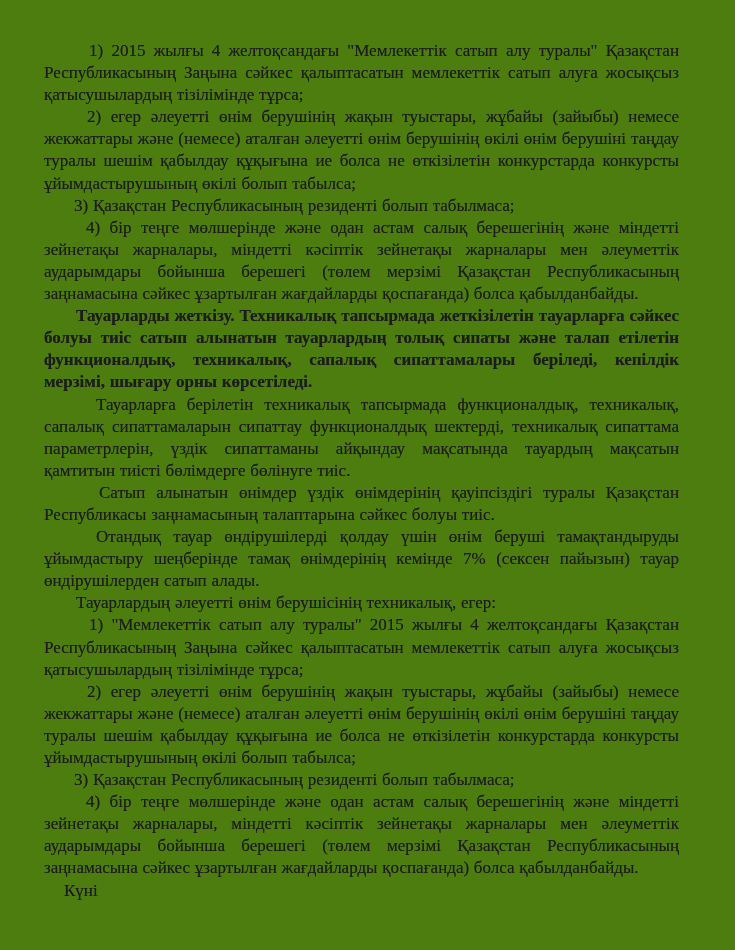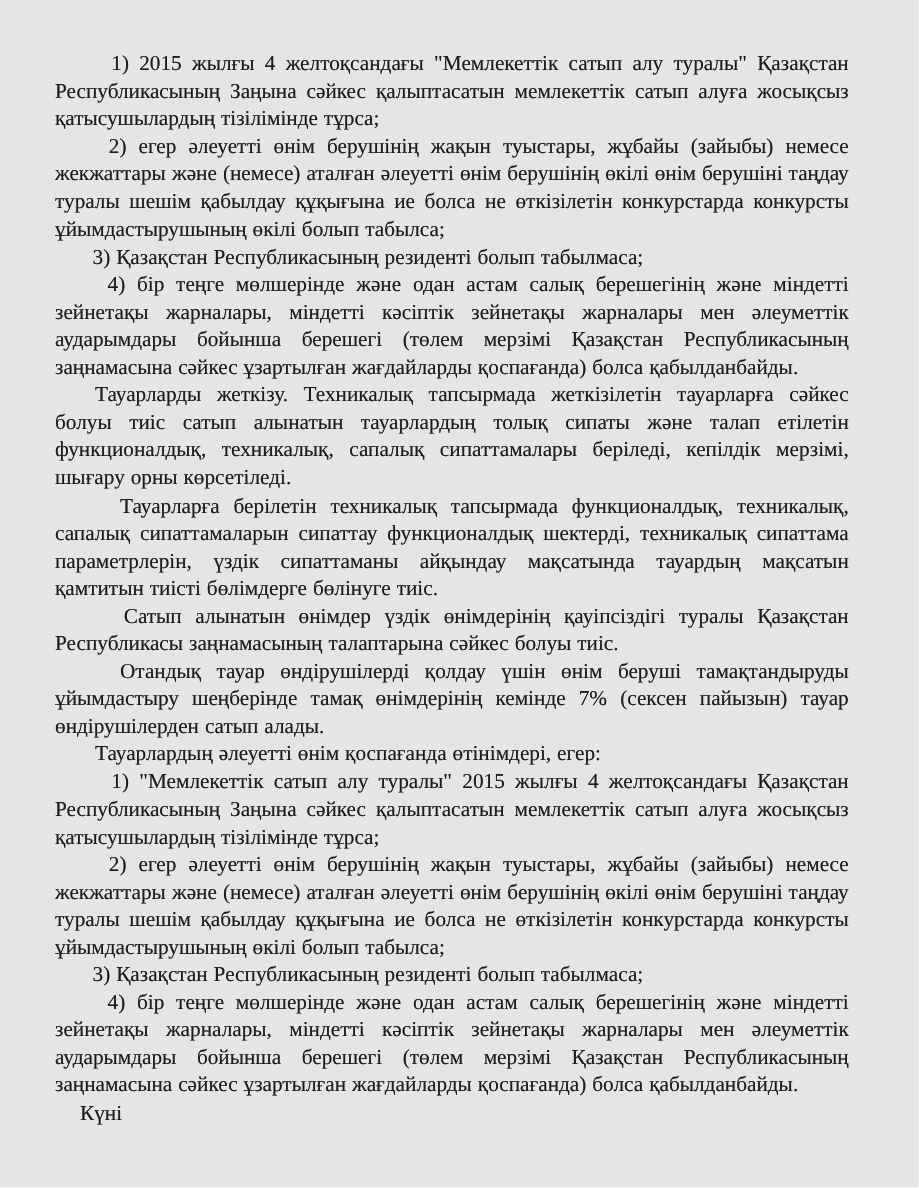--- a/index.html
+++ b/index.html
@@ -4,21 +4,21 @@
 <style>
   html, body {
     margin: 0;
     padding: 0;
     background: #ffffff;
   }
   .page {
     position: relative;
     width: 735px;
     height: 950px;
-    background: #e5e5e5;
+    background: #4d7c0f;
     box-sizing: border-box;
     padding: 40px 56px 0 44px;
     overflow: hidden;
   }
   .doc {
     width: 100%;
   }
   .para {
     margin: 0;
     font-family: "Liberation Serif", "DejaVu Serif", serif;
@@ -32,24 +32,24 @@
 </style>
 </head>
 <body>
 
 <div class="page">
   <div class="doc" id="doc">
       <p class="para" style="text-indent: 45px;">1) 2015 жылғы 4 желтоқсандағы "Мемлекеттік сатып алу туралы" Қазақстан Республикасының Заңына сәйкес қалыптасатын мемлекеттік сатып алуға жосықсыз қатысушылардың тізілімінде тұрса;</p>
       <p class="para" style="text-indent: 43px;">2) егер әлеуетті өнім берушінің жақын туыстары, жұбайы (зайыбы) немесе жекжаттары және (немесе) аталған әлеуетті өнім берушінің өкілі өнім берушіні таңдау туралы шешім қабылдау құқығына ие болса не өткізілетін конкурстарда конкурсты ұйымдастырушының өкілі болып табылса;</p>
       <p class="para" style="text-indent: 30px;">3) Қазақстан Республикасының резиденті болып табылмаса;</p>
       <p class="para" style="text-indent: 42px;">4) бір теңге мөлшерінде және одан астам салық берешегінің және міндетті зейнетақы жарналары, міндетті кәсіптік зейнетақы жарналары мен әлеуметтік аударымдары бойынша берешегі (төлем мерзімі Қазақстан Республикасының заңнамасына сәйкес ұзартылған жағдайларды қоспағанда) болса қабылданбайды.</p>
-      <p class="para" style="text-indent: 32px;">Тауарларды жеткізу. Техникалық тапсырмада жеткізілетін тауарларға сәйкес болуы тиіс сатып алынатын тауарлардың толық сипаты және талап етілетін функционалдық, техникалық, сапалық сипаттамалары беріледі, кепілдік мерзімі, шығару орны көрсетіледі.</p>
+      <p class="para" style="text-indent: 32px; font-weight: bold;">Тауарларды жеткізу. Техникалық тапсырмада жеткізілетін тауарларға сәйкес болуы тиіс сатып алынатын тауарлардың толық сипаты және талап етілетін функционалдық, техникалық, сапалық сипаттамалары беріледі, кепілдік мерзімі, шығару орны көрсетіледі.</p>
       <p class="para" style="text-indent: 52px;">Тауарларға берілетін техникалық тапсырмада функционалдық, техникалық, сапалық сипаттамаларын сипаттау функционалдық шектерді, техникалық сипаттама параметрлерін, үздік сипаттаманы айқындау мақсатында тауардың мақсатын қамтитын тиісті бөлімдерге бөлінуге тиіс.</p>
       <p class="para" style="text-indent: 55px;">Сатып алынатын өнімдер үздік өнімдерінің қауіпсіздігі туралы Қазақстан Республикасы заңнамасының талаптарына сәйкес болуы тиіс.</p>
       <p class="para" style="text-indent: 52px;">Отандық тауар өндірушілерді қолдау үшін өнім беруші тамақтандыруды ұйымдастыру шеңберінде тамақ өнімдерінің кемінде 7% (сексен пайызын) тауар өндірушілерден сатып алады.</p>
-      <p class="para" style="text-indent: 32px;">Тауарлардың әлеуетті өнім қоспағанда өтінімдері, егер:</p>
+      <p class="para" style="text-indent: 32px;">Тауарлардың әлеуетті өнім берушісінің техникалық, егер:</p>
       <p class="para" style="text-indent: 45px;">1) "Мемлекеттік сатып алу туралы" 2015 жылғы 4 желтоқсандағы Қазақстан Республикасының Заңына сәйкес қалыптасатын мемлекеттік сатып алуға жосықсыз қатысушылардың тізілімінде тұрса;</p>
       <p class="para" style="text-indent: 43px;">2) егер әлеуетті өнім берушінің жақын туыстары, жұбайы (зайыбы) немесе жекжаттары және (немесе) аталған әлеуетті өнім берушінің өкілі өнім берушіні таңдау туралы шешім қабылдау құқығына ие болса не өткізілетін конкурстарда конкурсты ұйымдастырушының өкілі болып табылса;</p>
       <p class="para" style="text-indent: 30px;">3) Қазақстан Республикасының резиденті болып табылмаса;</p>
       <p class="para" style="text-indent: 42px;">4) бір теңге мөлшерінде және одан астам салық берешегінің және міндетті зейнетақы жарналары, міндетті кәсіптік зейнетақы жарналары мен әлеуметтік аударымдары бойынша берешегі (төлем мерзімі Қазақстан Республикасының заңнамасына сәйкес ұзартылған жағдайларды қоспағанда) болса қабылданбайды.</p>
       <p class="para" style="text-indent: 20px;">Күні</p>
     </div>
 </div>
 
 </body></html>

